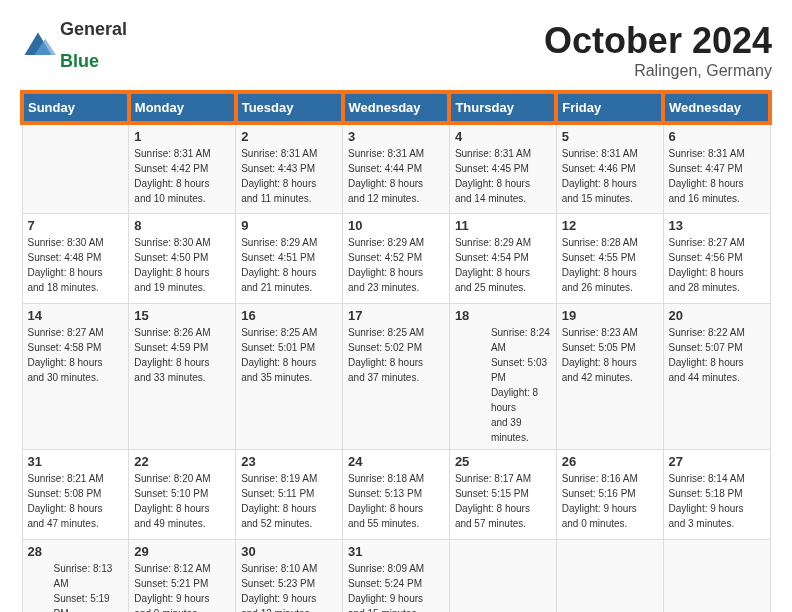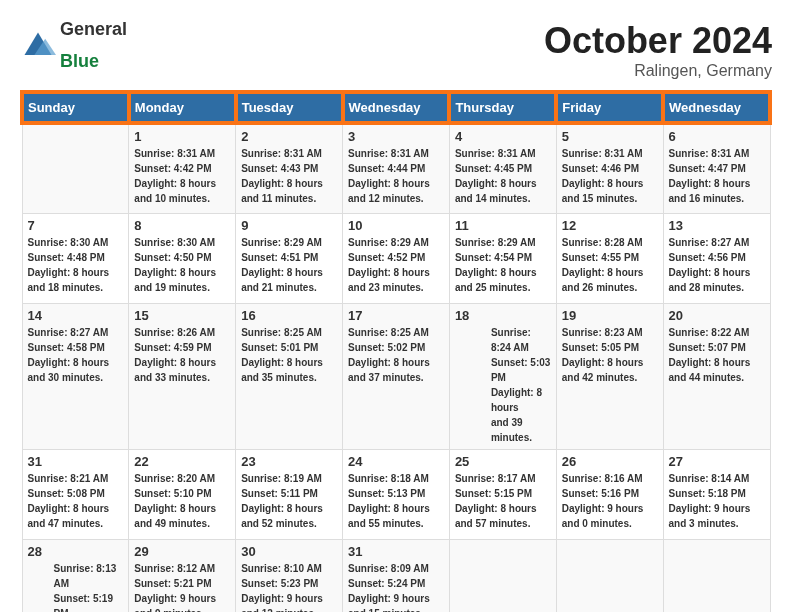--- a/index.html
+++ b/index.html
@@ -87,21 +87,20 @@
     .day-number {
       font-weight: bold;
       font-size: 13px;
       margin-bottom: 2px;
       display: block;
     }
     .day-info {
       font-size: 10px;
       line-height: 1.5;
       color: #333;
-      font-weight: bold;
     }
   </style>
 </head>
 <body>
 
 <div class="header">
   <div class="logo">
     <svg class="logo-icon" viewBox="0 0 40 40">
       <polygon points="20,5 35,30 5,30" fill="#2e6da4"></polygon>
       <polygon points="28,12 40,30 16,30" fill="#5da0d0" opacity="0.7"></polygon>

